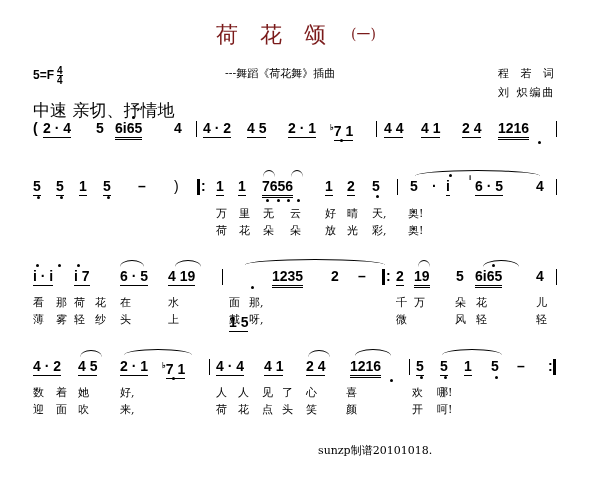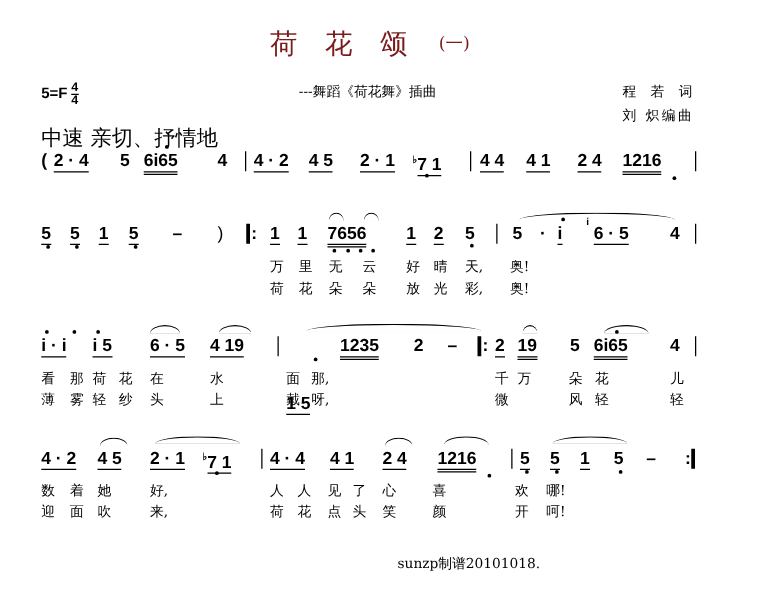--- a/index.html
+++ b/index.html
@@ -24,21 +24,21 @@
   </style>
 </head>
 <body>
 
 <div class="abs title" style="left:216px; top:20px;">荷花颂</div>
 <div class="abs title-sub" style="left:351px; top:26px;">(一)</div>
 
 <div class="abs key" style="left:33px; top:66px;">
   <span>5=F</span><span class="frac"><span style="border-bottom:1px solid #000;">4</span><span>4</span></span>
 </div>
-<div class="abs meta" style="left:239px; top:66px;text-align:right;">---舞蹈《荷花舞》插曲</div>
+<div class="abs meta" style="left:225px; top:66px;text-align:right;">---舞蹈《荷花舞》插曲</div>
 <div class="abs meta" style="left:498px; top:66px; letter-spacing:4px;">程 若 词</div>
 <div class="abs meta" style="left:498px; top:85px; letter-spacing:2px;">刘 炽编曲</div>
 <div class="abs meta" style="left:33px; top:99px; font-size:17px;">中速 亲切、抒情地</div>
 
 <div>
   <span class="abs n" style="left:33px; top:120px;">(</span>
   <span class="abs n u1" style="left:43px; top:120px;">2 · 4</span>
   <span class="abs n" style="left:96px; top:120px;">5</span>
   <span class="abs n u2" style="left:115px; top:120px;">6i65</span>
   <span class="dotb" style="left:132px; top:116px;"></span>
@@ -110,21 +110,21 @@
   <span class="abs lyr" style="left:325px; top:223px;">放</span>
   <span class="abs lyr" style="left:347px; top:223px;">光</span>
   <span class="abs lyr" style="left:372px; top:223px;">彩,</span>
   <span class="abs lyr" style="left:408px; top:223px;">奥!</span>
 </div>
 
 <div>
   <span class="abs n u1" style="left:33px; top:268px;">i · i</span>
   <span class="dotb" style="left:36px; top:264px;"></span>
   <span class="dotb" style="left:58px; top:264px;"></span>
-  <span class="abs n u1" style="left:74px; top:268px;">i 5</span>
+  <span class="abs n u1" style="left:74px; top:268px;">i 7</span>
   <span class="dotb" style="left:77px; top:264px;"></span>
   <span class="slur" style="left:120px; top:260px; width:24px;"></span>
   <span class="abs n u1" style="left:120px; top:268px;">6 · 5</span>
   <span class="slur" style="left:175px; top:260px; width:26px;"></span>
   <span class="abs n u1" style="left:168px; top:268px;">4 19</span>
   <span class="bar" style="left:222px; top:269px;"></span>
   <span class="slur" style="left:245px; top:259px; width:140px; height:5px;"></span>
   <span class="abs n u1" style="left:229px; top:268px;margin-top:46px;">1 5</span>
   <span class="dotb" style="left:251px; top:286px;"></span>
   <span class="abs n u2" style="left:272px; top:268px;">1235</span>

